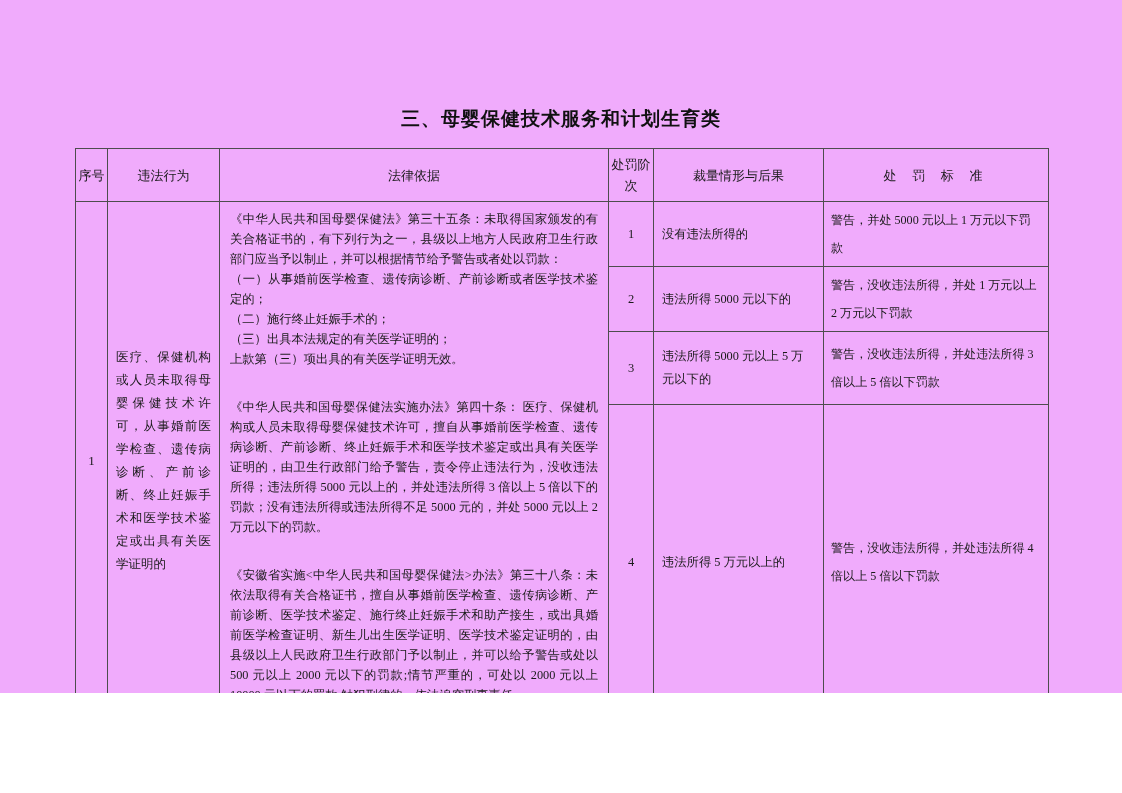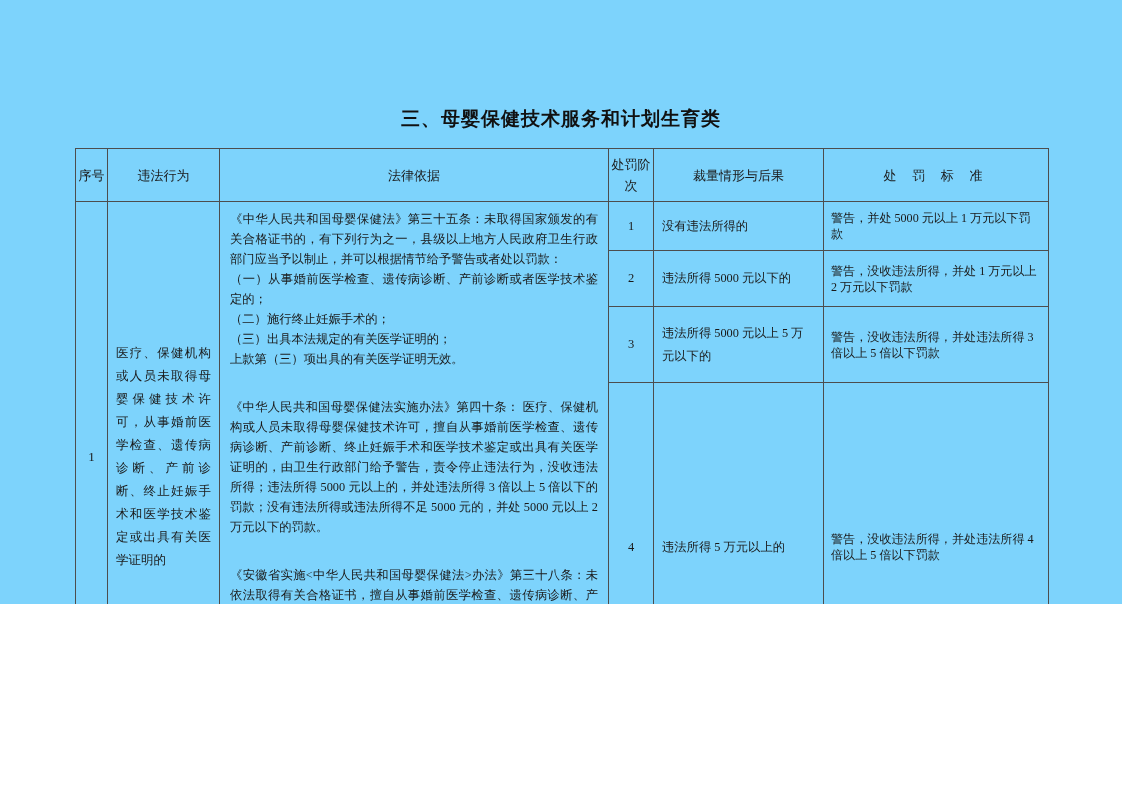--- a/index.html
+++ b/index.html
@@ -3,22 +3,22 @@
 <meta charset="utf-8">
 <style>
   html, body {
     margin: 0;
     padding: 0;
     background: #ffffff;
   }
   .page {
     position: relative;
     width: 1122px;
-    height: 604px;
-    background: #7dd3fc;
+    height: 693px;
+    background: #f0abfc;
     color: #1a1a1a;
     font-family: "Liberation Serif", serif;
     overflow: hidden;
     text-decoration: underline;
   }
   .doc-title {
     position: absolute;
     top: 106px;
     left: 0;
     width: 100%;
@@ -96,21 +96,21 @@
     vertical-align: middle;
     padding: 4px 8px;
     font-size: 12.3px;
     line-height: 23px;
     text-align: left;
   }
   td.std-cell {
     vertical-align: middle;
     padding: 4px 7px;
     font-size: 12.1px;
-    line-height: 16px;
+    line-height: 28px;
     text-align: left;
   }
   .page-number {
     position: absolute;
     top: 704px;
     left: 0;
     width: 100%;
     text-align: center;
     font-size: 13.5px;
     letter-spacing: 2px;

